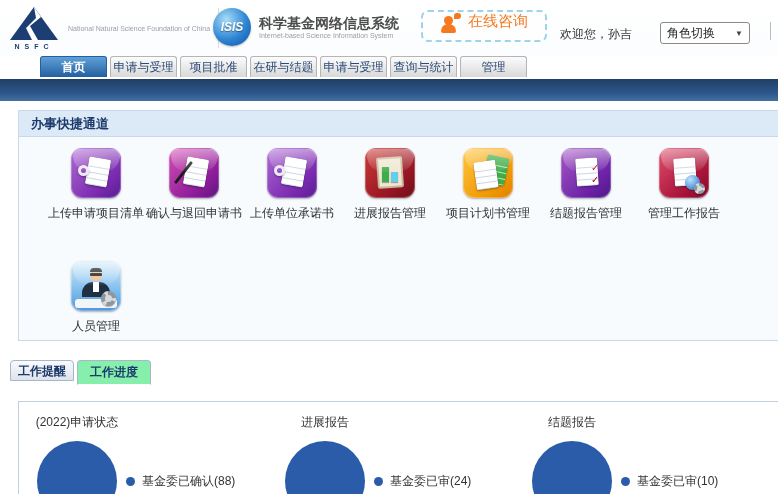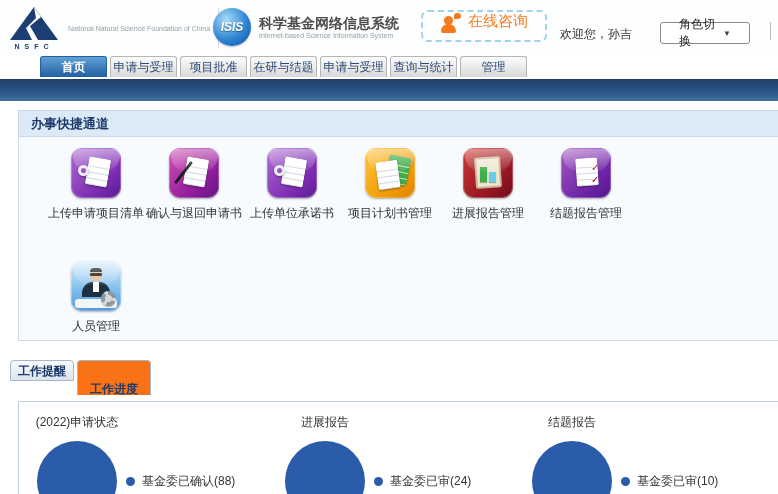--- a/index.html
+++ b/index.html
@@ -29,21 +29,21 @@
     border:2px dashed #9fd3ec; border-radius:7px; background:#fefefe;
     display:flex; justify-content:center; cursor:pointer; }
   .consult-person { position:relative; width:22px; height:22px; margin-right:6px; }
   .cp-head { position:absolute; left:4px; top:4px; width:9px; height:9px; border-radius:50%; background:#f4791f; }
   .cp-body { position:absolute; left:1px; top:12px; width:15px; height:9px; border-radius:7px 7px 2px 2px; background:#f4791f; }
   .cp-bubble { position:absolute; left:14px; top:1px; width:7px; height:6px; border-radius:3px 3px 3px 0; background:#f4791f; }
   .consult-label { font-size:15px; color:#f4791f; }
   .welcome { position:absolute; left:560px; top:26px; font-size:12px; color:#333; white-space:nowrap; }
   .role-select { position:absolute; left:660px; top:22px; width:90px; height:22px;
     border:1px solid #8a8a8a; border-radius:3px; background:#fff;
-    display:flex; align-items:center; justify-content:space-between; padding:0 18px; font-size:12px; color:#222; cursor:pointer; }
+    display:flex; align-items:center; justify-content:space-between; padding:0 6px; font-size:12px; color:#222; cursor:pointer; }
   .role-caret { font-size:8px; color:#444; }
   .header-sep { position:absolute; left:770px; top:22px; width:1px; height:18px; background:#bbb; }
   
   .nav { position:absolute; top:56px; left:24px; display:flex; gap:3px; }
   .nav-tab { width:67px; height:21px; line-height:20px; text-align:center; font-size:12px;
     border:1px solid #b5b5b5; border-bottom:none; border-radius:3px 3px 0 0;
     background:linear-gradient(#fcfcfc,#d9d9d9); color:#2c4a77; cursor:pointer; white-space:nowrap; }
   .nav-tab.active { background:linear-gradient(#60a0d8,#22609f); border-color:#22609f; color:#fff; font-weight:bold;margin-left:16px; }
   .blue-bar { position:absolute; top:79px; left:0; width:778px; height:22px;
     background:linear-gradient(#203f66,#2e5a8f 70%,#44709f); }
@@ -89,21 +89,21 @@
   .p-hair { position:absolute; width:12px; height:4px; background:#141414; left:19px; top:7px; border-radius:6px 6px 0 0; }
   .p-glasses { position:absolute; width:12px; height:3px; background:#111; left:19px; top:12px; border-radius:1px; }
   .p-body { position:absolute; width:28px; height:15px; background:#1f3042; border-radius:11px 11px 0 0; left:11px; top:21px; }
   .p-shirt { position:absolute; width:6px; height:10px; background:#fff; left:22px; top:21px; }
   .p-base { position:absolute; left:4px; right:4px; bottom:3px; height:9px; background:#f2f6f9; border-radius:3px; }
   
   .work-tabs { position:absolute; top:360px; left:10px; display:flex; gap:3px; align-items:flex-start; }
   .work-tab { height:21px; line-height:20px; padding:0 7px; font-size:12px; font-weight:bold; color:#1c3a6b;
     border:1px solid #a9b6c9; border-radius:4px 4px 0 0; background:linear-gradient(#fafbfc,#dde3ec);
     cursor:pointer; white-space:nowrap; }
-  .work-tab.active { height:25px; padding:17px 12px; line-height:23px; background:#f97316; border-bottom-color:#fff; }
+  .work-tab.active { height:25px; padding:0 12px; line-height:23px; background:#86efac; border-bottom-color:#fff; }
   
   .content-box { position:absolute; top:401px; left:18px; right:-8px; height:180px; background:#fff; border:1px solid #c3d0e0; }
   .chart { position:absolute; top:12px; display:flex; flex-direction:column; }
   .chart.c1 { left:18px; } .chart.c2 { left:266px; } .chart.c3 { left:513px; }
   .chart-title { width:80px; display:flex; justify-content:center; font-size:12px; color:#333; white-space:nowrap; }
   .chart-row { display:flex; align-items:center; margin-top:10px; }
   .pie { width:80px; height:80px; border-radius:50%; background:#2a5caa; flex:0 0 auto; }
   .legend { display:flex; align-items:center; margin-left:9px; font-size:12px; color:#333; white-space:nowrap; }
   .legend-dot { width:9px; height:9px; border-radius:50%; background:#2a5caa; margin-right:7px; flex:0 0 auto; }
 </style>
@@ -182,44 +182,53 @@
     </div>
     <div class="shortcut">
       <div class="app-icon ic3">
         <div class="paper"></div>
           <div class="magnifier"></div>
           <div class="gloss"></div>
       </div>
       <div class="shortcut-label">上传单位承诺书</div>
     </div>
     <div class="shortcut">
-      <div class="app-icon ic4">
-        <div class="paper green"></div>
-          <div class="paper front"></div>
-          <div class="gloss"></div>
-      </div>
-      <div class="shortcut-label">项目计划书管理</div>
-    </div>
-    <div class="shortcut">
       <div class="app-icon ic5">
         <div class="clipboard"></div>
           <div class="bar-green"></div>
           <div class="bar-blue"></div>
           <div class="gloss"></div>
       </div>
       <div class="shortcut-label">进展报告管理</div>
+    </div>
+    <div class="shortcut">
+      <div class="app-icon ic4">
+        <div class="paper green"></div>
+          <div class="paper front"></div>
+          <div class="gloss"></div>
+      </div>
+      <div class="shortcut-label">项目计划书管理</div>
     </div>
     <div class="shortcut">
       <div class="app-icon ic6">
         <div class="paper flat"></div>
         <div class="check c1">✓</div>
         <div class="check c2">✓</div>
         <div class="gloss"></div>
       </div>
       <div class="shortcut-label">结题报告管理</div>
+    </div>
+    <div class="shortcut">
+      <div class="app-icon ic7">
+        <div class="paper flat"></div>
+          <div class="globe-mini"></div>
+          <div class="gear"></div>
+          <div class="gloss"></div>
+      </div>
+      <div class="shortcut-label">管理工作报告</div>
     </div>
   </div>
 
   <div class="shortcut-row second">
     <div class="shortcut">
       <div class="app-icon ic8">
         <div class="p-base"></div>
           <div class="p-body"></div>
           <div class="p-shirt"></div>
         <div class="p-head"></div>

